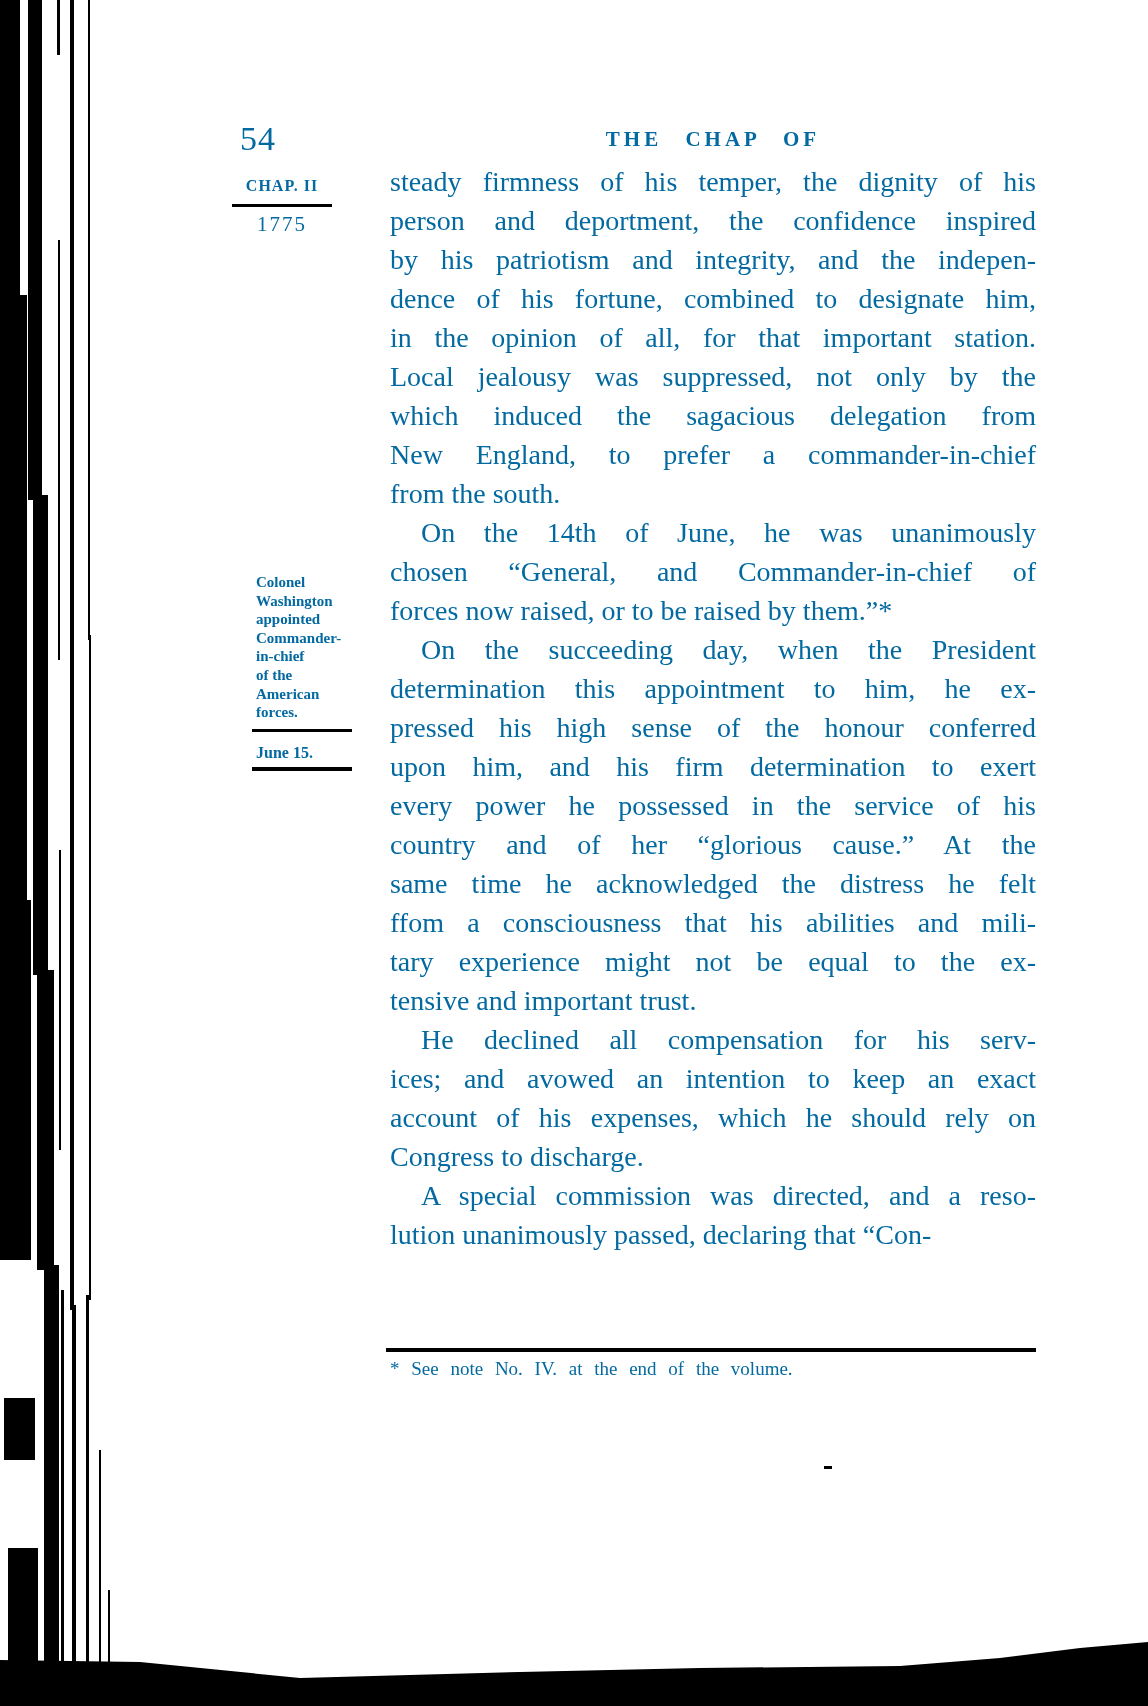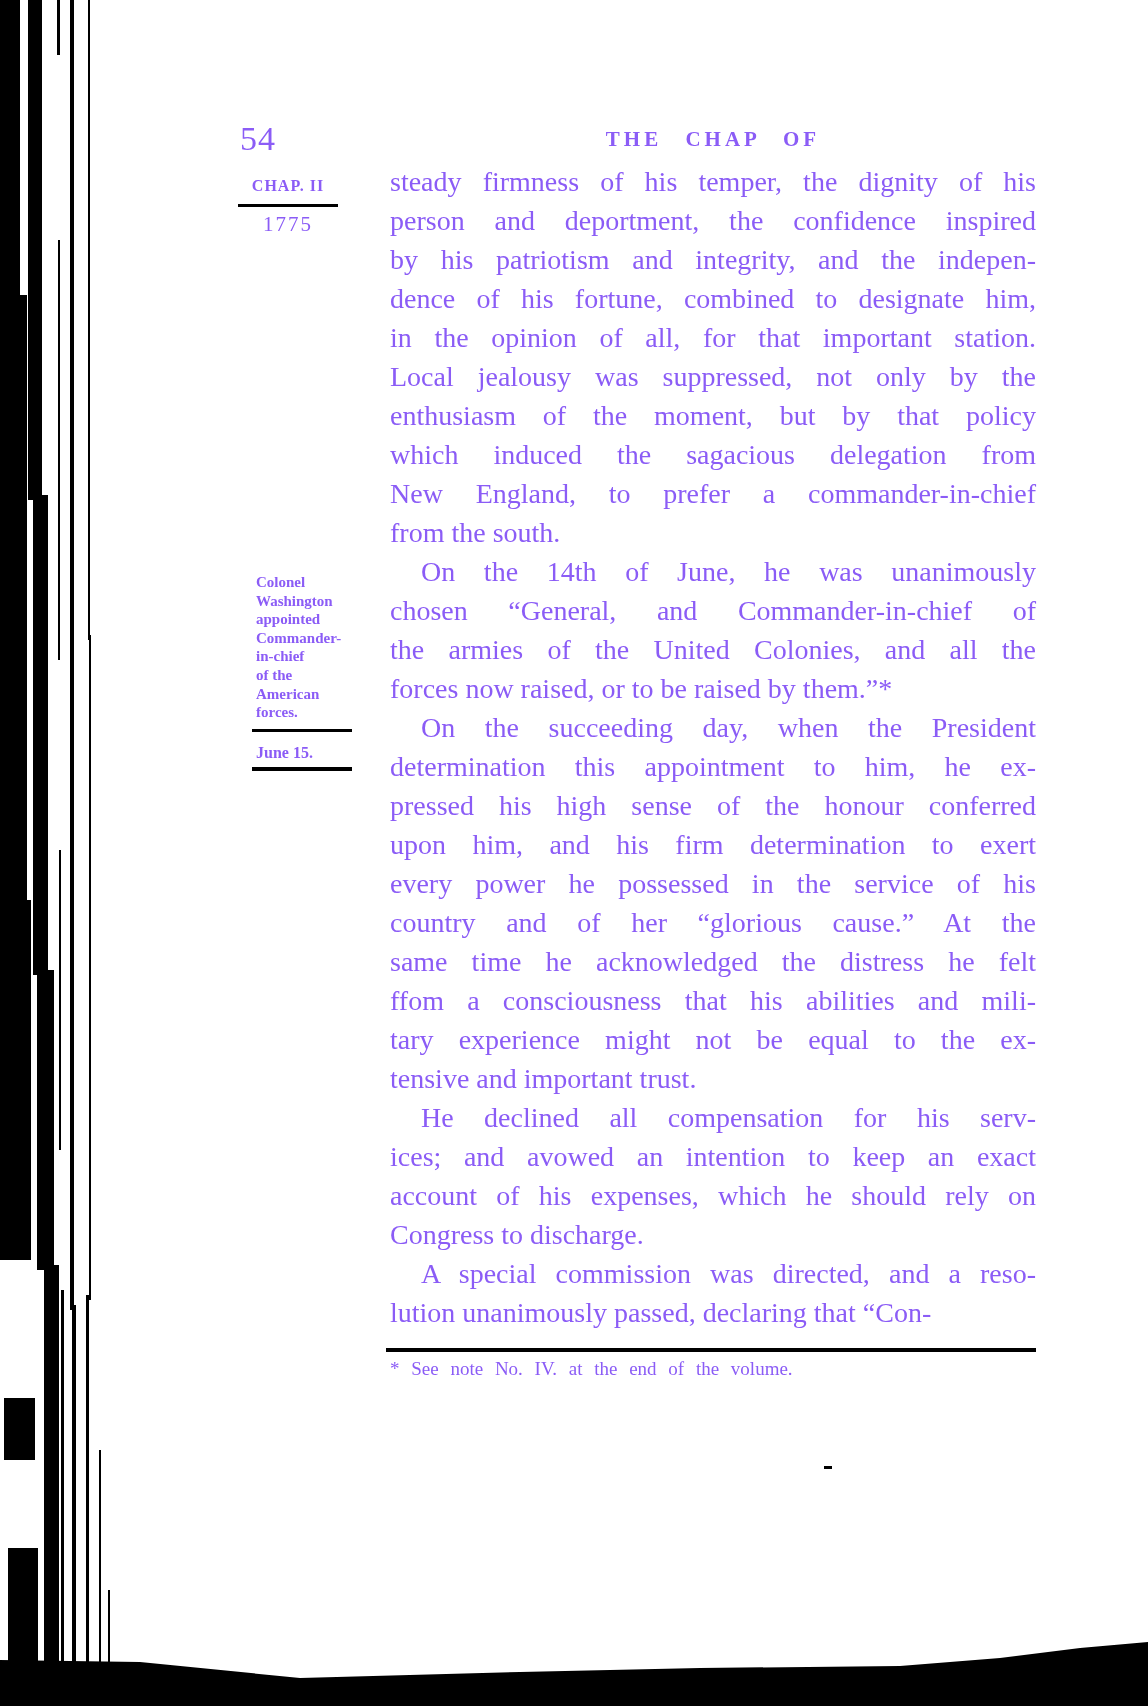--- a/index.html
+++ b/index.html
@@ -3,35 +3,35 @@
 <meta charset="utf-8">
 <style>
   html,body{margin:0;padding:0;}
   body{background:#e8e8e4;}
   #page{
     position:relative;
     width:1148px;height:1706px;
     background:#ffffff;
     overflow:hidden;
     font-family:"Liberation Serif","DejaVu Serif",serif;
-    color:#8b5cf6;
+    color:#0369a1;
   }
   
   .page-number{
     position:absolute;left:240px;top:120px;
     font-size:34px;font-weight:400;letter-spacing:1px;
   }
   .running-header{
     position:absolute;left:390px;top:127px;width:646px;
     text-align:center;font-size:21px;font-weight:700;
     letter-spacing:4px;word-spacing:14px;
   }
   
   .chap-block{
-    position:absolute;left:238px;top:177px;width:100px;
+    position:absolute;left:232px;top:177px;width:100px;
     text-align:center;
   }
   .chap-label{font-size:16px;font-weight:700;letter-spacing:1px;}
   .chap-rule{height:0;border-top:3px solid #000;margin:9px 0 5px 0;}
   .chap-year{font-size:21px;font-weight:400;letter-spacing:2px;}
   .side-note{
     position:absolute;left:256px;top:573px;width:104px;
     font-size:15px;font-weight:700;line-height:18.6px;
   }
   .june-box{position:absolute;left:252px;top:729px;width:100px;}
@@ -124,27 +124,25 @@
     <div class="june-rule-bottom"></div>
   </div>
 
   <div class="body-text">
       <div class="line">steady firmness of his temper, the dignity of his</div>
       <div class="line">person and deportment, the confidence inspired</div>
       <div class="line">by his patriotism and integrity, and the indepen-</div>
       <div class="line">dence of his fortune, combined to designate him,</div>
       <div class="line">in the opinion of all, for that important station.</div>
       <div class="line">Local jealousy was suppressed, not only by the</div>
-      <div class="line">enthusiasm of the moment, but by that policy</div>
       <div class="line">which induced the sagacious delegation from</div>
       <div class="line">New England, to prefer a commander-in-chief</div>
       <div class="line last">from the south.</div>
       <div class="line indent">On the 14th of June, he was unanimously</div>
       <div class="line">chosen “General, and Commander-in-chief of</div>
-      <div class="line">the armies of the United Colonies, and all the</div>
       <div class="line last">forces now raised, or to be raised by them.”*</div>
       <div class="line indent">On the succeeding day, when the President</div>
       <div class="line">determination this appointment to him, he ex-</div>
       <div class="line">pressed his high sense of the honour conferred</div>
       <div class="line">upon him, and his firm determination to exert</div>
       <div class="line">every power he possessed in the service of his</div>
       <div class="line">country and of her “glorious cause.” At the</div>
       <div class="line">same time he acknowledged the distress he felt</div>
       <div class="line">ffom a consciousness that his abilities and mili-</div>
       <div class="line">tary experience might not be equal to the ex-</div>

